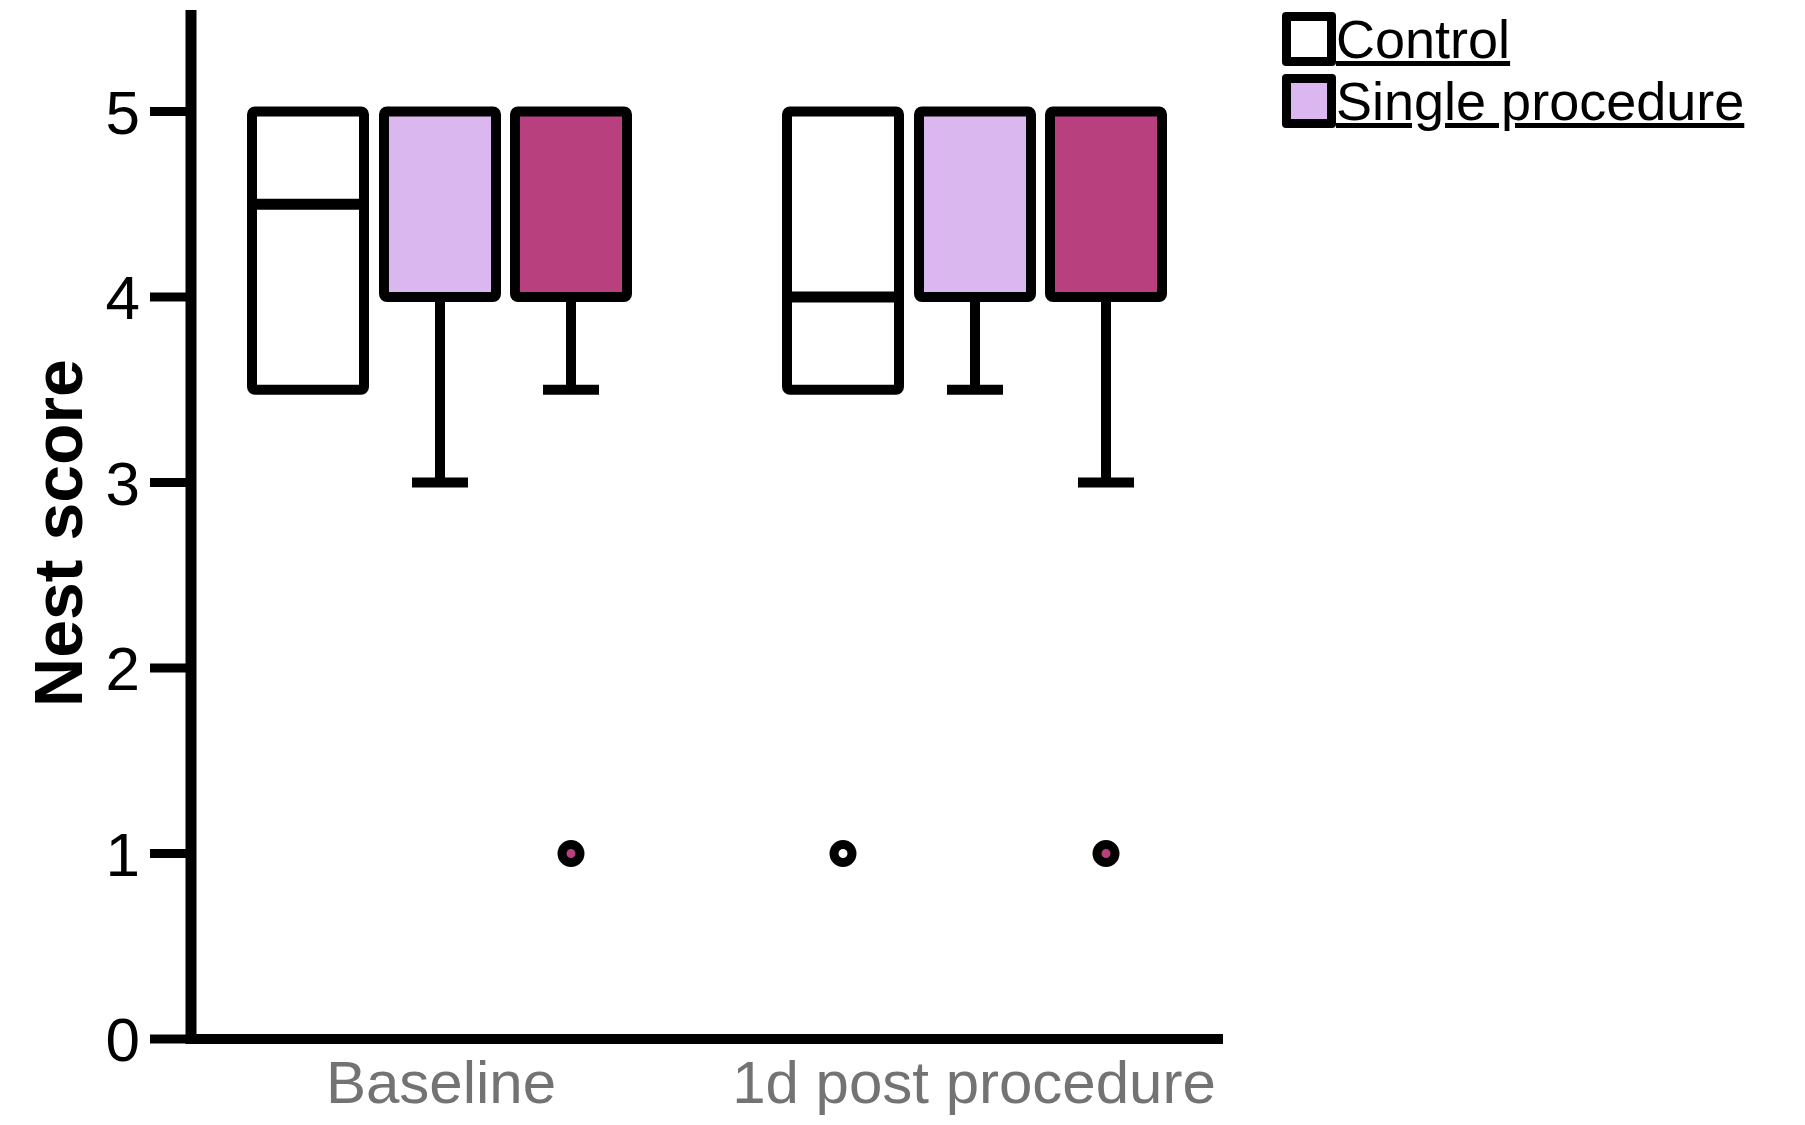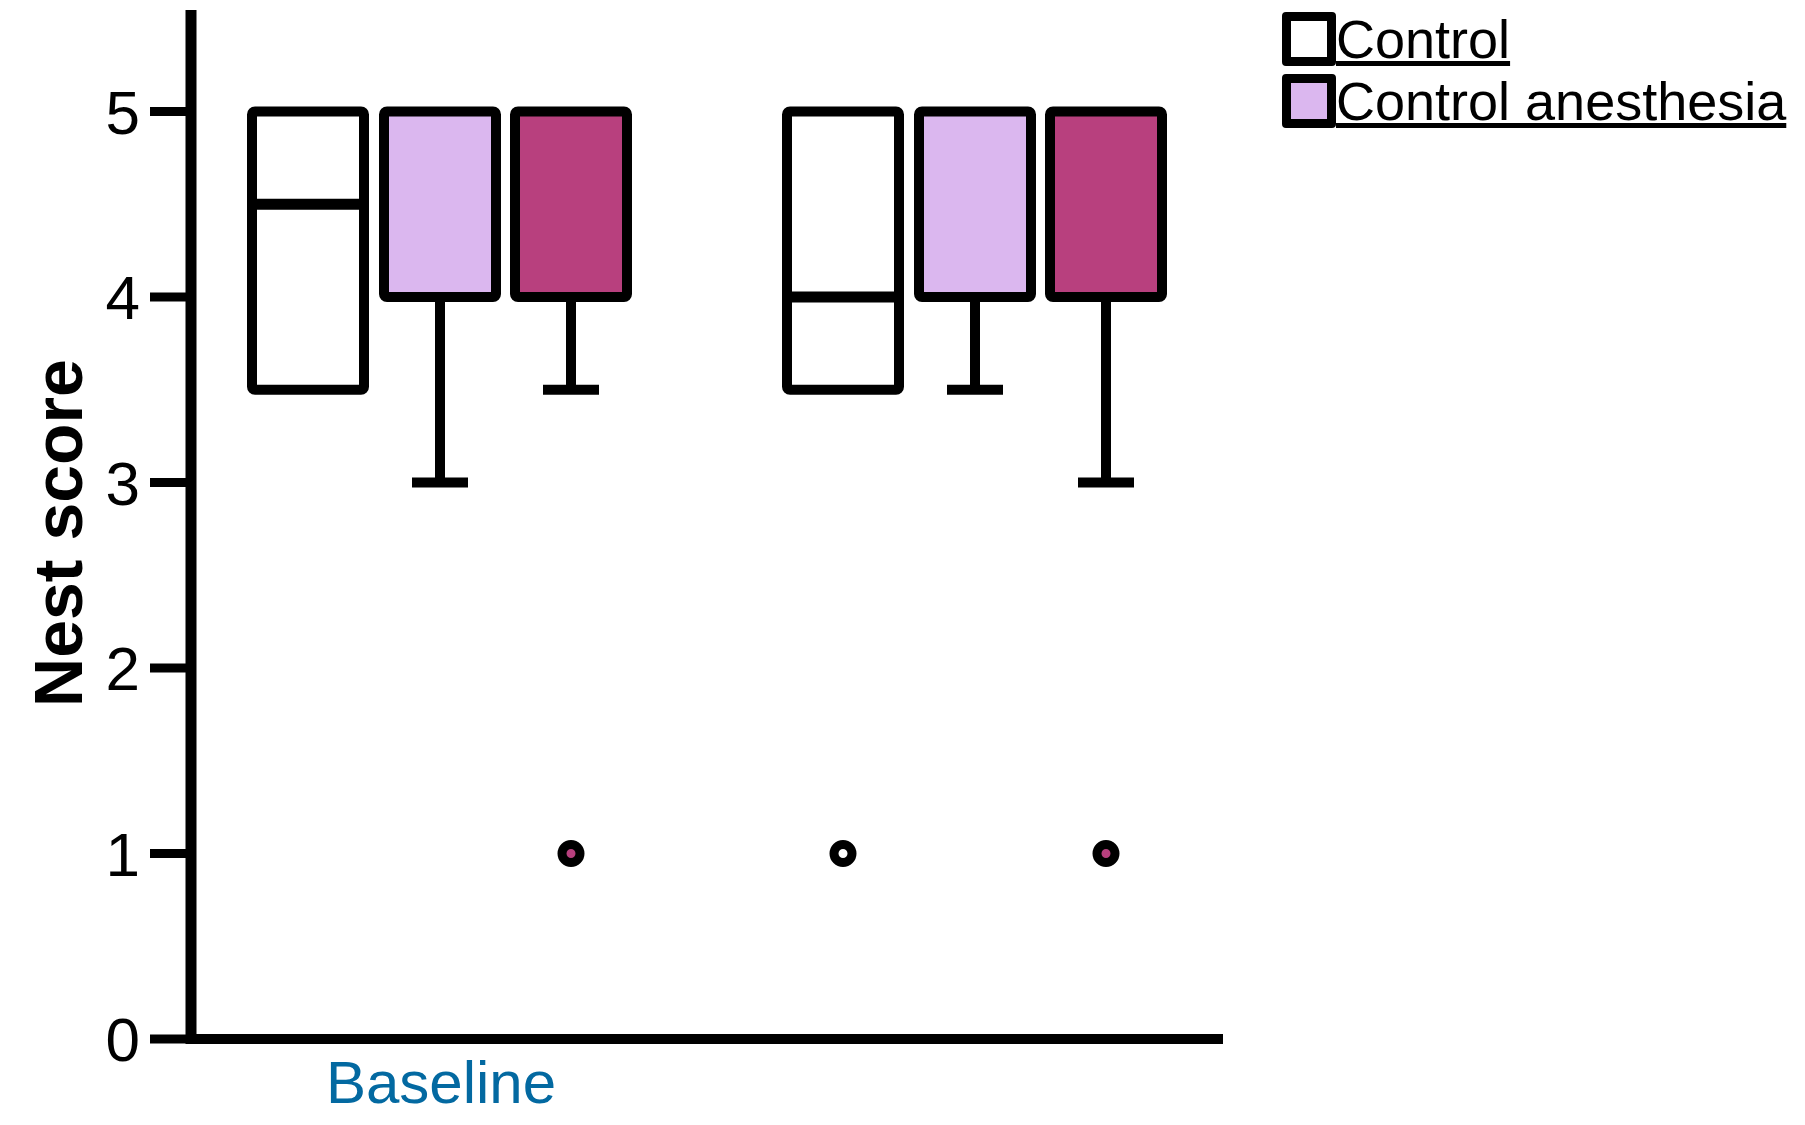--- a/index.html
+++ b/index.html
@@ -15,21 +15,21 @@
     position:absolute;
     left:58px;top:533px;
     transform:translate(-50%,-50%) rotate(-90deg);
     font-size:68px;font-weight:bold;color:#000;
     white-space:nowrap;
   }
   .xlabel{
     position:absolute;
     top:1048px;
     transform:translateX(-50%);
-    font-size:60px;color:#0369a1;
+    font-size:60px;color:#737373;
     white-space:nowrap;
   }
   .xlabel.baseline{left:441px;}
   .xlabel.post{left:974px;}
   .legend{
     position:absolute;
     left:1282px;top:12px;
     display:flex;flex-direction:column;gap:8px;text-decoration:underline;
   }
   .legend-row{display:flex;align-items:center;}
@@ -83,25 +83,26 @@
       <rect x="919" y="111.5" width="112" height="185.5" fill="#DBB7EF" stroke="#000000" stroke-width="10" rx="3"></rect>
       <line x1="1106" y1="297" x2="1106" y2="482.5" stroke="#000" stroke-width="10"></line>
       <line x1="1078" y1="482.5" x2="1134" y2="482.5" stroke="#000" stroke-width="10"></line>
       <rect x="1050" y="111.5" width="112" height="185.5" fill="#B8407E" stroke="#000000" stroke-width="10" rx="3"></rect>
       <circle cx="1106" cy="853.5" r="9" fill="#B8407E" stroke="#000" stroke-width="9"></circle>
     </svg>
 
   <div class="ylabel">Nest score</div>
 
   <div class="xlabel baseline">Baseline</div>
+  <div class="xlabel post">1d post procedure</div>
 
   <div class="legend">
     <div class="legend-row">
       <span class="swatch" style="background: rgb(255, 255, 255);"></span>
       <span class="legend-label">Control</span>
     </div>
     <div class="legend-row">
       <span class="swatch" style="background: rgb(219, 183, 239);"></span>
-      <span class="legend-label">Control anesthesia</span>
+      <span class="legend-label">Single procedure</span>
     </div>
   </div>
 
 </div>
 
 </body></html>

